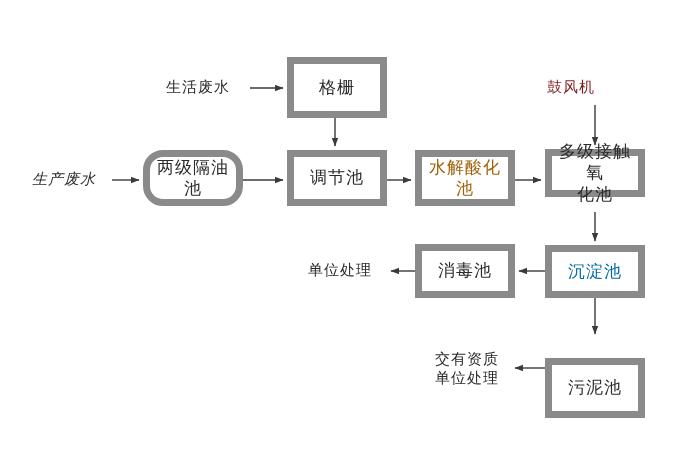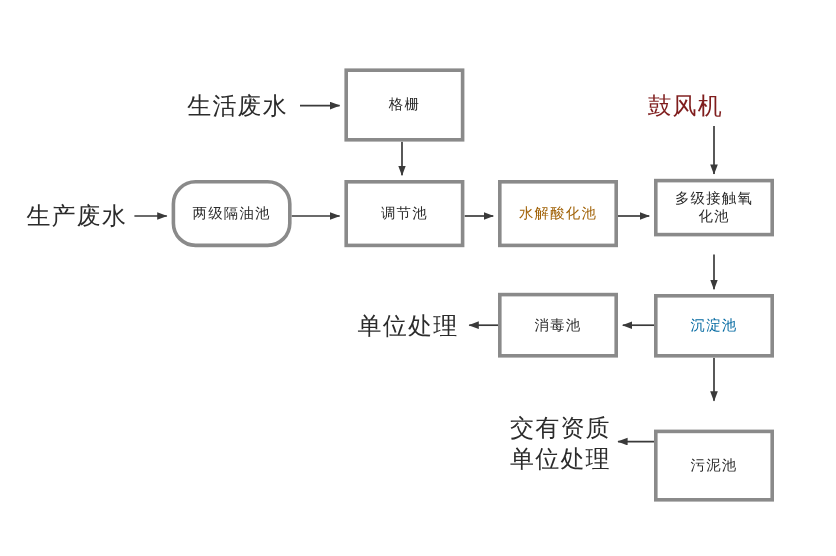--- a/index.html
+++ b/index.html
@@ -13,41 +13,41 @@
   #canvas {
     position: relative;
     width: 697px;
     height: 463px;
     background: #ffffff;
     overflow: hidden;
   }
   .node {
     position: absolute;
     box-sizing: border-box;
-    border: 3px solid #1d4ed8;
+    border: 7px solid #1d4ed8;
     background: #ffffff;
     display: flex;
     align-items: center;
     justify-content: center;
     text-align: center;
     color: #2b2b2b;
-    font-size: 12px;
+    font-size: 17px;
     line-height: 1.25;
     letter-spacing: 1px;
     font-family: Liberation Sans, sans-serif;
   }
   .label {
     position: absolute;
     box-sizing: border-box;
     display: flex;
     align-items: center;
     justify-content: center;
     text-align: center;
     color: #2b2b2b;
-    font-size: 20px;
+    font-size: 15px;
     line-height: 1.3;
     letter-spacing: 1px;
     white-space: pre-line;
     font-family: "DejaVu Serif", "Liberation Serif", serif;
   }
   svg.edges {
     position: absolute;
     left: 0;
     top: 0;
     width: 697px;
@@ -94,20 +94,20 @@
       <div class="node" style="left: 287px; top: 150px; width: 100px; height: 56px; border-color: rgb(138, 138, 138); color: rgb(43, 43, 43); white-space: pre-line;">调节池</div>
       <div class="node" style="left: 415px; top: 150px; width: 100px; height: 56px; border-color: rgb(138, 138, 138); color: #a16207; white-space: pre-line;">水解酸化池</div>
       <div class="node" style="left: 545px; top: 149px; width: 100px; height: 48px; border-color: rgb(138, 138, 138); color: rgb(43, 43, 43); white-space: pre-line;">多级接触氧
 化池</div>
       <div class="node" style="left: 545px; top: 245px; width: 100px; height: 53px; border-color: rgb(138, 138, 138); color: #0369a1; white-space: pre-line;">沉淀池</div>
       <div class="node" style="left: 415px; top: 244px; width: 100px; height: 54px; border-color: rgb(138, 138, 138); color: rgb(43, 43, 43); white-space: pre-line;">消毒池</div>
       <div class="node" style="left: 545px; top: 338px; width: 100px; height: 60px; border-color: rgb(138, 138, 138); color: rgb(43, 43, 43); white-space: pre-line; margin-top: 20px;">污泥池</div>
     </div>
   <div id="label-layer">
       <div class="label" style="left: 150px; top: 72px; width: 96px; height: 32px; color: rgb(43, 43, 43);">生活废水</div>
-      <div class="label" style="left: 16px; top: 164px; width: 96px; height: 32px; color: rgb(43, 43, 43);">生产废水</div>
+      <div class="label" style="left: 16px; top: 164px; width: 96px; height: 32px; color: rgb(43, 43, 43); font-style: italic;">生产废水</div>
       <div class="label" style="left: 534px; top: 72px; width: 74px; height: 32px; color: #7f1d1d;">鼓风机</div>
       <div class="label" style="left: 294px; top: 255px; width: 92px; height: 32px; color: rgb(43, 43, 43);">单位处理</div>
       <div class="label" style="left: 424px; top: 345px; width: 86px; height: 48px; color: rgb(43, 43, 43);">交有资质
 单位处理</div>
     </div>
 
 </div>
 
 </body></html>

